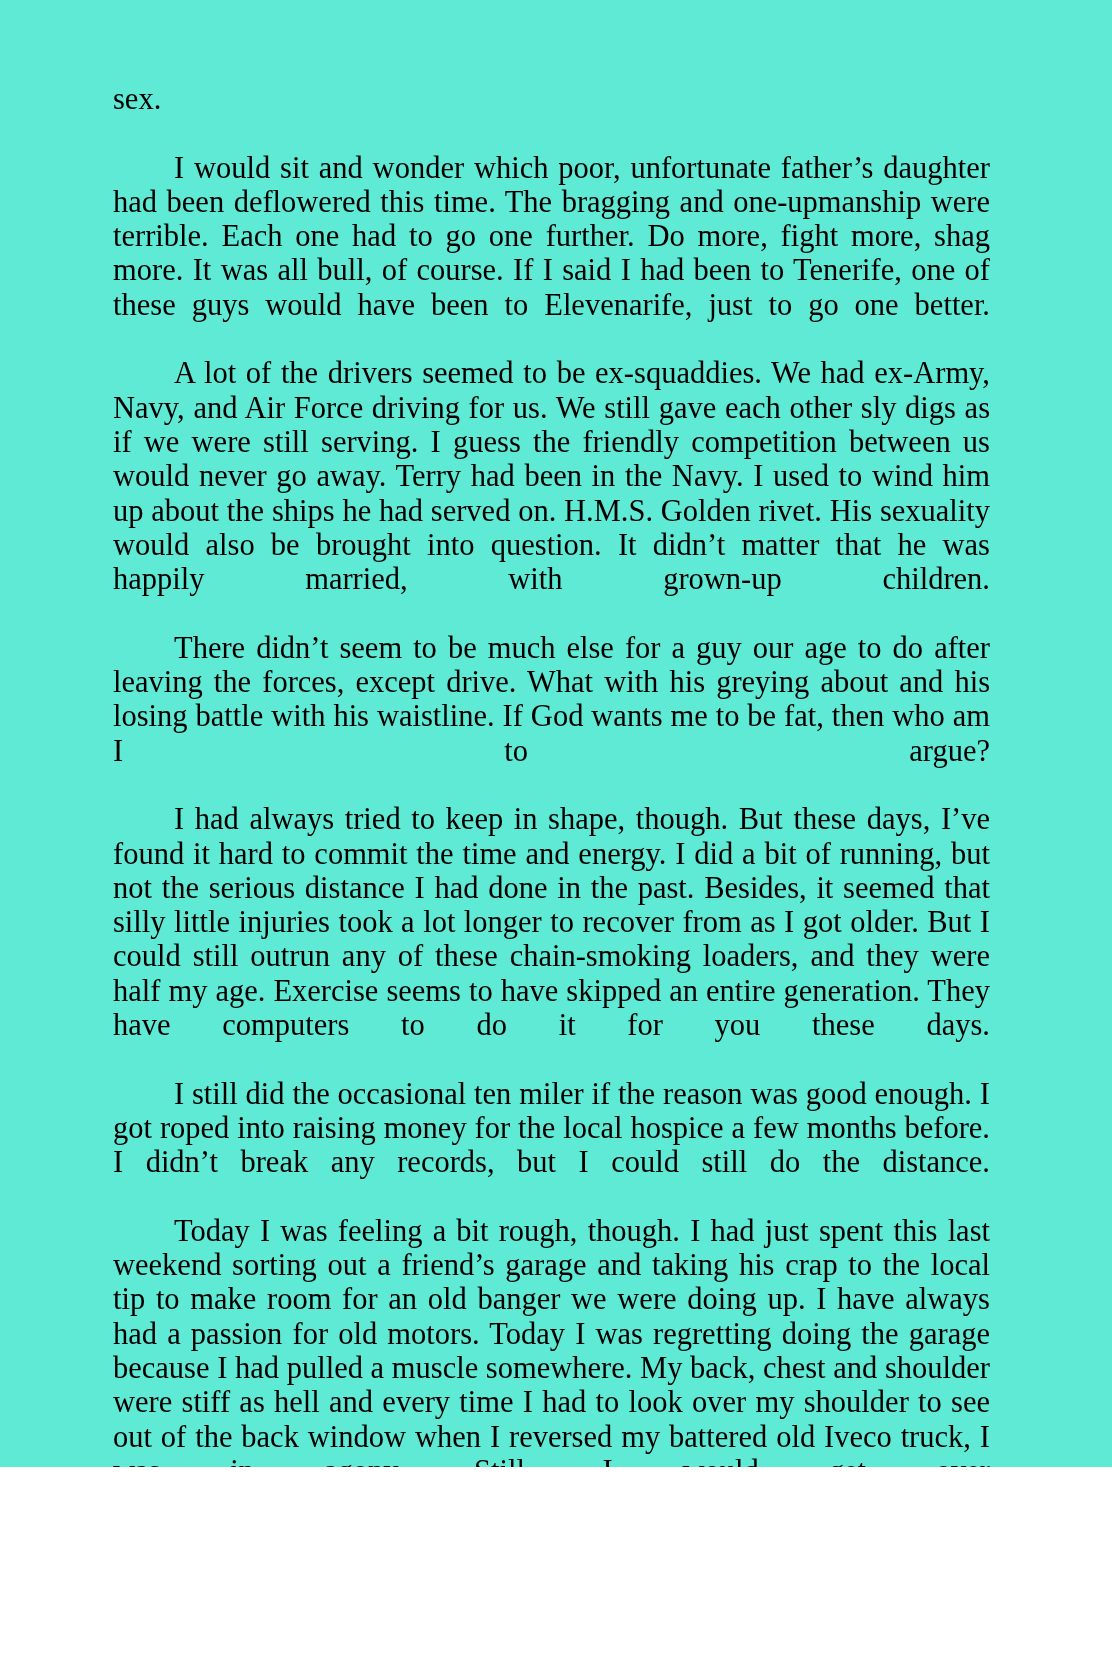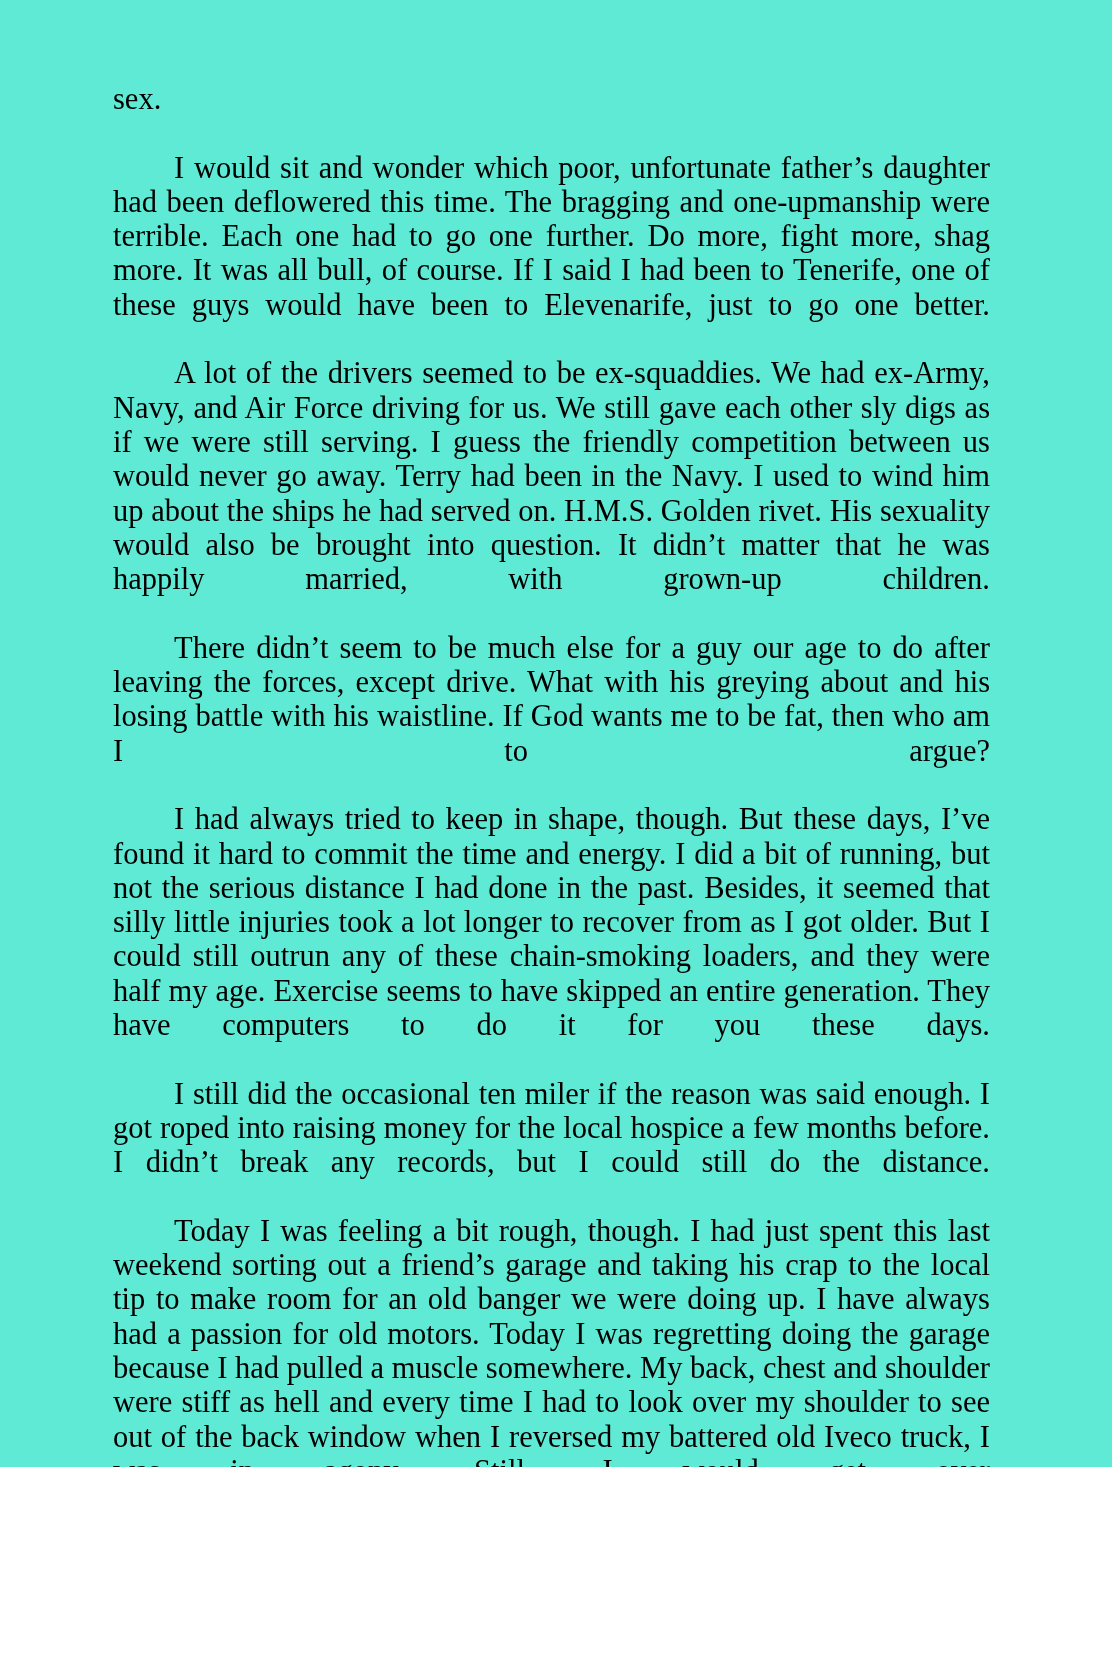--- a/index.html
+++ b/index.html
@@ -49,16 +49,16 @@
 </head>
 <body>
 
 <div class="page">
   <div class="body-text">
     <p>sex.</p>
     <p class="indented">I would sit and wonder which poor, unfortunate father’s daughter had been deflowered this time. The bragging and one-upmanship were terrible. Each one had to go one further. Do more, fight more, shag more. It was all bull, of course. If I said I had been to Tenerife, one of these guys would have been to Elevenarife, just to go one better.</p>
     <p class="indented">A lot of the drivers seemed to be ex-squaddies. We had ex-Army, Navy, and Air Force driving for us. We still gave each other sly digs as if we were still serving. I guess the friendly competition between us would never go away. Terry had been in the Navy. I used to wind him up about the ships he had served on. H.M.S. Golden rivet. His sexuality would also be brought into question. It didn’t matter that he was happily married, with grown-up children.</p>
     <p class="indented">There didn’t seem to be much else for a guy our age to do after leaving the forces, except drive. What with his greying about and his losing battle with his waistline. If God wants me to be fat, then who am I to argue?</p>
     <p class="indented">I had always tried to keep in shape, though. But these days, I’ve found it hard to commit the time and energy. I did a bit of running, but not the serious distance I had done in the past. Besides, it seemed that silly little injuries took a lot longer to recover from as I got older. But I could still outrun any of these chain-smoking loaders, and they were half my age. Exercise seems to have skipped an entire generation. They have computers to do it for you these days.</p>
-    <p class="indented">I still did the occasional ten miler if the reason was said enough. I got roped into raising money for the local hospice a few months before. I didn’t break any records, but I could still do the distance.</p>
+    <p class="indented">I still did the occasional ten miler if the reason was good enough. I got roped into raising money for the local hospice a few months before. I didn’t break any records, but I could still do the distance.</p>
     <p class="indented">Today I was feeling a bit rough, though. I had just spent this last weekend sorting out a friend’s garage and taking his crap to the local tip to make room for an old banger we were doing up. I have always had a passion for old motors. Today I was regretting doing the garage because I had pulled a muscle somewhere. My back, chest and shoulder were stiff as hell and every time I had to look over my shoulder to see out of the back window when I reversed my battered old Iveco truck, I was in agony. Still, I would get over</p>
   </div>
 </div>
 
 </body></html>

